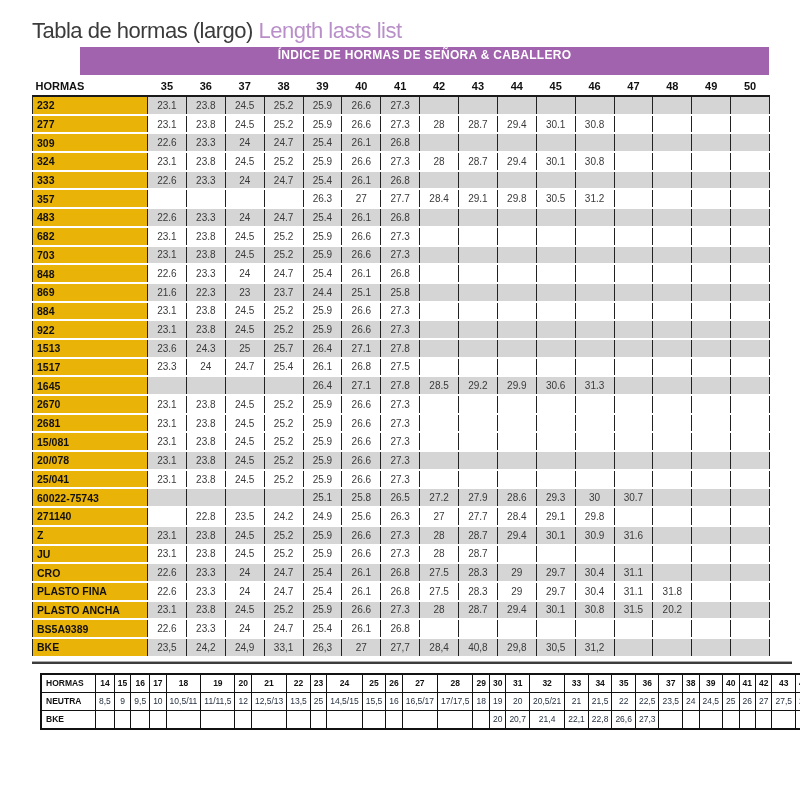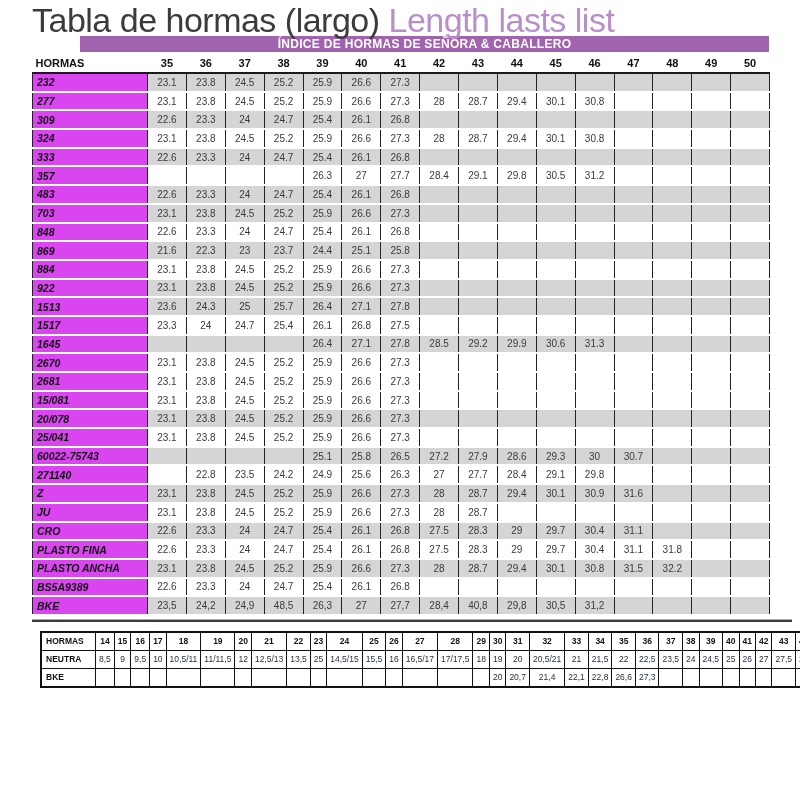--- a/index.html
+++ b/index.html
@@ -1,34 +1,34 @@
 <!DOCTYPE html>
 <html><head>
 <meta charset="utf-8">
 <style>
   html,body{margin:0;padding:0;background:#fff;}
   body{width:800px;height:800px;font-family:"Liberation Sans",sans-serif;overflow:hidden;}
   .page{position:relative;width:800px;height:800px;background:#fff;}
 
-  .title{margin:0 0 0 32px;padding-top:5px;font-size:34px;font-weight:500;
+  .title{margin:0 0 0 32px;padding-top:16px;font-size:22px;font-weight:500;
          color:#3b3b3b;letter-spacing:-0.5px;line-height:30px;white-space:nowrap;}
   .title .sub{color:#b98fc9;font-weight:400;}
 
-  .banner{margin:1px 0 0 80px;width:689px;height:16px;background:#a263ae;
+  .banner{margin:1px 0 0 80px;width:689px;height:28px;background:#a263ae;
           color:#ffffff;font-size:12px;font-weight:bold;text-align:center;
           line-height:16px;letter-spacing:0.3px;}
 
   table.main{margin:1px 0 0 32px;border-collapse:collapse;table-layout:fixed;width:738px;}
   table.main thead th{font-size:11px;font-weight:bold;color:#111;height:19px;
           border-bottom:2px solid #1a1a1a;text-align:center;padding:0;}
   table.main thead th.lblh{width:112px;text-align:left;padding-left:3px;}
   table.main tbody td{height:16.7px;padding:0;border-bottom:2px solid #ffffff;
           font-size:10px;vertical-align:middle;}
-  table.main td.lbl{background:#d946ef;font-weight:bold;font-size:10.5px;color:#111;
-          text-align:left;padding-left:4px;border-left:1px solid #222;font-style:italic;}
+  table.main td.lbl{background:#eab308;font-weight:bold;font-size:10.5px;color:#111;
+          text-align:left;padding-left:4px;border-left:1px solid #222;}
   table.main td.val{text-align:center;color:#3a3a3a;border-left:1px solid #222;}
   table.main td.val:last-child{border-right:1px solid #222;}
   table.main tr.shade td.val{background:#d5d5d5;}
 
   .rule{margin:3px 0 0 32px;width:760px;height:2px;background:#3c3c3c;border-top:1px solid #a9a9a9;}
 
   table.mini{margin:9px 0 0 40px;border-collapse:collapse;border:2px solid #111;}
   table.mini th,table.mini td{border:1px solid #111;text-align:center;
           padding:2px 3px;height:13px;font-size:8.5px;color:#25303f;white-space:nowrap;}
   table.mini th{font-weight:bold;color:#111;}
@@ -192,20 +192,39 @@
           <td class="val"></td>
           <td class="val"></td>
           <td class="val"></td>
           <td class="val"></td>
           <td class="val"></td>
           <td class="val"></td>
           <td class="val"></td>
           <td class="val"></td>
           <td class="val"></td>
         </tr>
+        <tr class="plain">
+          <td class="lbl">682</td>
+          <td class="val">23.1</td>
+          <td class="val">23.8</td>
+          <td class="val">24.5</td>
+          <td class="val">25.2</td>
+          <td class="val">25.9</td>
+          <td class="val">26.6</td>
+          <td class="val">27.3</td>
+          <td class="val"></td>
+          <td class="val"></td>
+          <td class="val"></td>
+          <td class="val"></td>
+          <td class="val"></td>
+          <td class="val"></td>
+          <td class="val"></td>
+          <td class="val"></td>
+          <td class="val"></td>
+        </tr>
         <tr class="shade">
           <td class="lbl">703</td>
           <td class="val">23.1</td>
           <td class="val">23.8</td>
           <td class="val">24.5</td>
           <td class="val">25.2</td>
           <td class="val">25.9</td>
           <td class="val">26.6</td>
           <td class="val">27.3</td>
           <td class="val"></td>
@@ -568,21 +587,21 @@
           <td class="val">25.2</td>
           <td class="val">25.9</td>
           <td class="val">26.6</td>
           <td class="val">27.3</td>
           <td class="val">28</td>
           <td class="val">28.7</td>
           <td class="val">29.4</td>
           <td class="val">30.1</td>
           <td class="val">30.8</td>
           <td class="val">31.5</td>
-          <td class="val">32.2</td>
+          <td class="val">20.2</td>
           <td class="val"></td>
           <td class="val"></td>
         </tr>
         <tr class="plain">
           <td class="lbl">BS5A9389</td>
           <td class="val">22.6</td>
           <td class="val">23.3</td>
           <td class="val">24</td>
           <td class="val">24.7</td>
           <td class="val">25.4</td>
@@ -596,21 +615,21 @@
           <td class="val"></td>
           <td class="val"></td>
           <td class="val"></td>
           <td class="val"></td>
         </tr>
         <tr class="shade">
           <td class="lbl">BKE</td>
           <td class="val">23,5</td>
           <td class="val">24,2</td>
           <td class="val">24,9</td>
-          <td class="val">48,5</td>
+          <td class="val">33,1</td>
           <td class="val">26,3</td>
           <td class="val">27</td>
           <td class="val">27,7</td>
           <td class="val">28,4</td>
           <td class="val">40,8</td>
           <td class="val">29,8</td>
           <td class="val">30,5</td>
           <td class="val">31,2</td>
           <td class="val"></td>
           <td class="val"></td>

